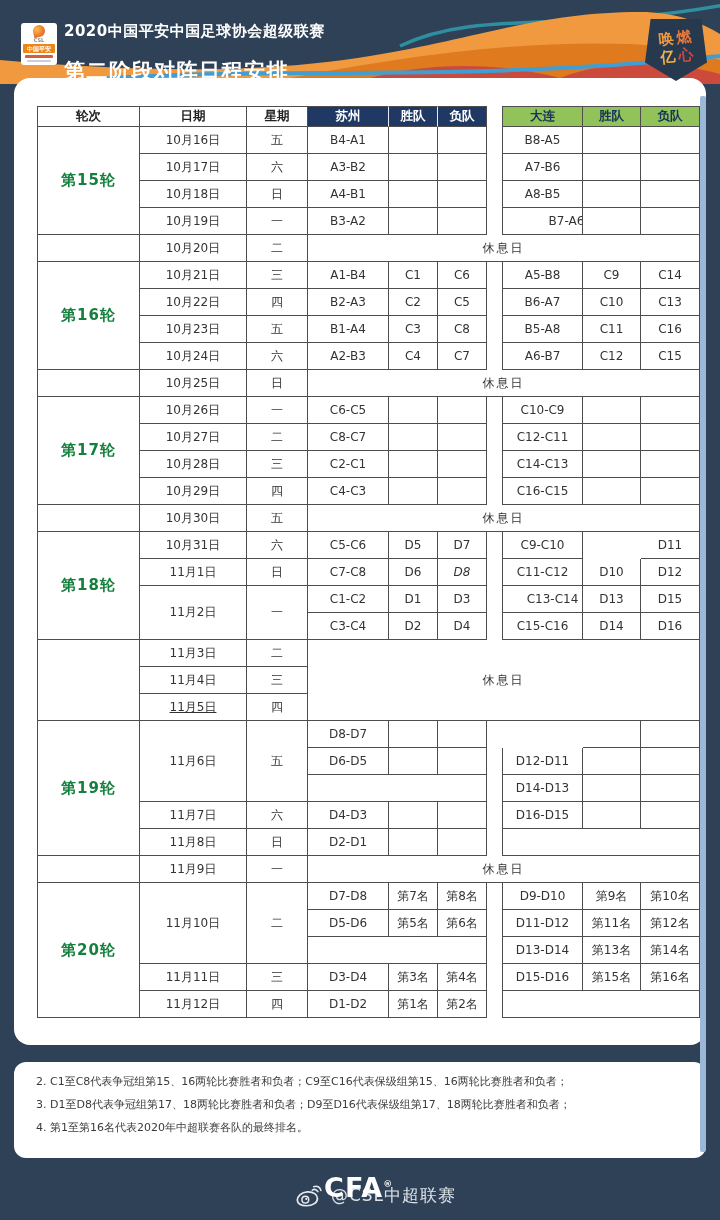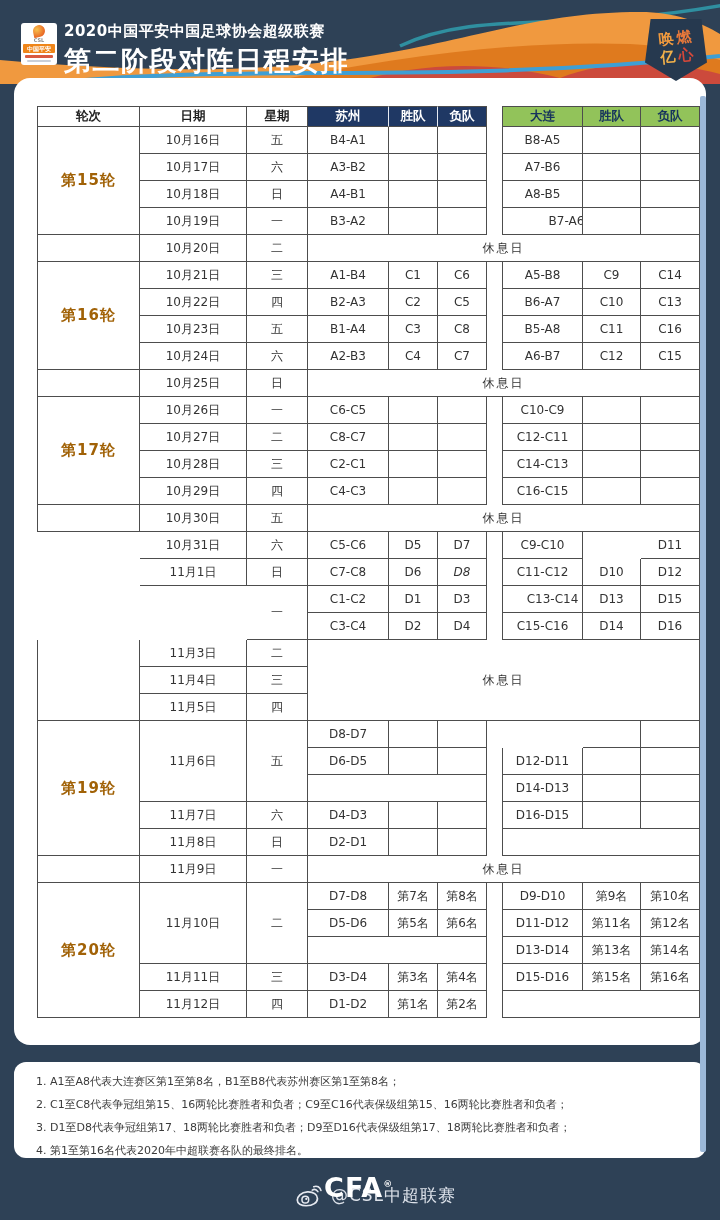--- a/index.html
+++ b/index.html
@@ -10,21 +10,21 @@
   .banner-art { position:absolute; left:0; top:0; width:720px; height:84px; }
   .logo-card { position:absolute; left:21px; top:23px; width:36px; height:42px; background:#fff; border-radius:3px;
                display:flex; flex-direction:column; align-items:center; padding-top:2px; z-index:3; }
   .flame { width:12px; height:12px; border-radius:50% 50% 50% 6%; background:radial-gradient(circle at 35% 35%, #f7c14d, #e96a27 70%); transform:rotate(-12deg); }
   .csl-txt { font-size:5px; font-weight:bold; color:#8b8b8b; line-height:6px; }
   .pa-banner { width:32px; background:#ef8519; color:#fff; font-size:6px; font-weight:bold; text-align:center; line-height:9px; margin-top:1px; border-radius:1px; }
   .logo-bar1 { width:28px; height:3px; background:#da5a40; margin-top:2px; border-radius:1px; }
   .logo-bar2 { width:24px; height:2px; background:#c9cfd8; margin-top:2px; border-radius:1px; }
   .titles { position:absolute; left:64px; top:22px; z-index:3; color:#fff; }
   .title1 { font-size:15px; font-weight:bold; letter-spacing:0.5px; }
-  .title2 { font-size:27px; font-weight:bold; letter-spacing:1.5px; margin-top:2px; }
+  .title2 { font-size:21px; font-weight:bold; letter-spacing:1.5px; margin-top:16px; }
   .campaign { position:absolute; left:645px; top:19px; width:62px; height:62px; z-index:3;
               background:#26394f; clip-path:polygon(9% 0%, 91% 0%, 100% 70%, 50% 100%, 0% 70%);
               display:flex; align-items:center; justify-content:center; }
   .campaign-grid { display:grid; grid-template-columns:18px 18px; grid-template-rows:18px 18px; transform:rotate(-6deg); margin-top:-6px; }
   .campaign-grid span { font-size:15px; font-weight:bold; display:flex; align-items:center; justify-content:center; }
   .bc0 { color:#f09a3e; } .bc1 { color:#e8793a; } .bc2 { color:#f0b04a; } .bc3 { color:#d4483a; }
 
   
   .main-card { position:absolute; left:14px; top:78px; width:692px; height:967px; background:#ffffff; border-radius:16px; z-index:2; }
   .edge-strip { position:absolute; left:700px; top:96px; width:6px; height:1056px; background:#9cb8d8; z-index:4; border-radius:2px; }
@@ -38,21 +38,21 @@
            grid-template-rows:21px repeat(33, 27px); }
   .cell { display:flex; align-items:center; justify-content:center; background:#fff;
           border-right:1px solid #4d4d4d; border-bottom:1px solid #4d4d4d;
           font-size:12px; color:#333; overflow:hidden; white-space:nowrap; }
   .b-l { border-left:1px solid #4d4d4d; }
   .b-t { border-top:1px solid #4d4d4d; }
   .hw { font-weight:bold; font-size:12.5px; color:#222; }
   .hn { background:#1f3864; color:#ffffff; font-weight:bold; font-size:12.5px; }
   .hn.wdiv { border-right-color:#e6eaf2; }
   .hg { background:#92c35a; color:#16335c; font-weight:bold; font-size:12.5px; }
-  .rd { font-size:15px; font-weight:600; color:#a16207; letter-spacing:1px; }
+  .rd { font-size:15px; font-weight:600; color:#15803d; letter-spacing:1px; }
   .rest { letter-spacing:2px; }
 
   
   .footer-row { position:absolute; left:16px; top:1184px; width:720px; display:flex; align-items:center; justify-content:center; gap:9px; z-index:2; }
   .weibo-handle { font-size:17px; color:#dde2ea; letter-spacing:1px; }
   .cfa-mark { position:absolute; left:50%; top:1172px; transform:translateX(-52%); z-index:3;
               font-size:27px; font-weight:800; color:#ffffff; letter-spacing:1px; }
   .cfa-mark sup { font-size:9px; font-weight:bold; }
 </style>
 </head>
@@ -207,56 +207,58 @@
         <div class="cell" style="grid-area: 15 / 4 / span 1 / span 1;">C4-C3</div>
         <div class="cell" style="grid-area: 15 / 5 / span 1 / span 1;"></div>
         <div class="cell" style="grid-area: 15 / 6 / span 1 / span 1;"></div>
         <div class="cell b-l" style="grid-area: 15 / 8 / span 1 / span 1;">C16-C15</div>
         <div class="cell" style="grid-area: 15 / 9 / span 1 / span 1;"></div>
         <div class="cell" style="grid-area: 15 / 10 / span 1 / span 1;"></div>
         <div class="cell b-l" style="grid-area: 16 / 1 / span 1 / span 1;"></div>
         <div class="cell" style="grid-area: 16 / 2 / span 1 / span 1;">10月30日</div>
         <div class="cell" style="grid-area: 16 / 3 / span 1 / span 1;">五</div>
         <div class="cell rest" style="grid-area: 16 / 4 / span 1 / span 7;">休息日</div>
+        <div class="cell rd b-l" style="grid-area: 17 / 1 / span 4 / span 1;">第18轮</div>
         <div class="cell" style="grid-area: 17 / 2 / span 1 / span 1;">10月31日</div>
         <div class="cell" style="grid-area: 17 / 3 / span 1 / span 1;">六</div>
         <div class="cell" style="grid-area: 17 / 4 / span 1 / span 1;">C5-C6</div>
         <div class="cell" style="grid-area: 17 / 5 / span 1 / span 1;">D5</div>
         <div class="cell" style="grid-area: 17 / 6 / span 1 / span 1; text-align: center;">D7</div>
         <div class="cell b-l" style="grid-area: 17 / 8 / span 1 / span 1;">C9-C10</div>
         <div class="cell" style="grid-area: 17 / 9 / span 1 / span 1; margin-top: 44px;">D9</div>
         <div class="cell" style="grid-area: 17 / 10 / span 1 / span 1;">D11</div>
         <div class="cell" style="grid-area: 18 / 2 / span 1 / span 1;">11月1日</div>
         <div class="cell" style="grid-area: 18 / 3 / span 1 / span 1;">日</div>
         <div class="cell" style="grid-area: 18 / 4 / span 1 / span 1;">C7-C8</div>
         <div class="cell" style="grid-area: 18 / 5 / span 1 / span 1;">D6</div>
         <div class="cell" style="grid-area: 18 / 6 / span 1 / span 1; font-style: italic;">D8</div>
         <div class="cell b-l" style="grid-area: 18 / 8 / span 1 / span 1;">C11-C12</div>
         <div class="cell" style="grid-area: 18 / 9 / span 1 / span 1;">D10</div>
         <div class="cell" style="grid-area: 18 / 10 / span 1 / span 1;">D12</div>
+        <div class="cell" style="grid-area: 19 / 2 / span 2 / span 1;">11月2日</div>
         <div class="cell" style="grid-area: 19 / 3 / span 2 / span 1;">一</div>
         <div class="cell" style="grid-area: 19 / 4 / span 1 / span 1;">C1-C2</div>
         <div class="cell" style="grid-area: 19 / 5 / span 1 / span 1;">D1</div>
         <div class="cell" style="grid-area: 19 / 6 / span 1 / span 1;">D3</div>
         <div class="cell b-l" style="grid-area: 19 / 8 / span 1 / span 1; padding-left: 20px;">C13-C14</div>
         <div class="cell" style="grid-area: 19 / 9 / span 1 / span 1;">D13</div>
         <div class="cell" style="grid-area: 19 / 10 / span 1 / span 1;">D15</div>
         <div class="cell" style="grid-area: 20 / 4 / span 1 / span 1;">C3-C4</div>
         <div class="cell" style="grid-area: 20 / 5 / span 1 / span 1;">D2</div>
         <div class="cell" style="grid-area: 20 / 6 / span 1 / span 1;">D4</div>
         <div class="cell b-l" style="grid-area: 20 / 8 / span 1 / span 1;">C15-C16</div>
         <div class="cell" style="grid-area: 20 / 9 / span 1 / span 1;">D14</div>
         <div class="cell" style="grid-area: 20 / 10 / span 1 / span 1;">D16</div>
         <div class="cell b-l" style="grid-area: 21 / 1 / span 3 / span 1;"></div>
         <div class="cell" style="grid-area: 21 / 2 / span 1 / span 1;">11月3日</div>
         <div class="cell" style="grid-area: 21 / 3 / span 1 / span 1;">二</div>
         <div class="cell rest" style="grid-area: 21 / 4 / span 3 / span 7;">休息日</div>
         <div class="cell" style="grid-area: 22 / 2 / span 1 / span 1;">11月4日</div>
         <div class="cell" style="grid-area: 22 / 3 / span 1 / span 1;">三</div>
-        <div class="cell" style="grid-area: 23 / 2 / span 1 / span 1;">11月5日</div>
+        <div class="cell" style="grid-area: 23 / 2 / span 1 / span 1; text-decoration: underline;">11月5日</div>
         <div class="cell" style="grid-area: 23 / 3 / span 1 / span 1;">四</div>
         <div class="cell rd b-l" style="grid-area: 24 / 1 / span 5 / span 1;">第19轮</div>
         <div class="cell" style="grid-area: 24 / 2 / span 3 / span 1;">11月6日</div>
         <div class="cell" style="grid-area: 24 / 3 / span 3 / span 1;">五</div>
         <div class="cell" style="grid-area: 24 / 4 / span 1 / span 1;">D8-D7</div>
         <div class="cell" style="grid-area: 24 / 5 / span 1 / span 1;"></div>
         <div class="cell" style="grid-area: 24 / 6 / span 1 / span 1;"></div>
         <div class="cell b-l" style="grid-area: 24 / 8 / span 1 / span 1; margin-top: 28px;">D10-D9</div>
         <div class="cell" style="grid-area: 24 / 9 / span 1 / span 1;"></div>
         <div class="cell" style="grid-area: 24 / 10 / span 1 / span 1;"></div>
@@ -321,21 +323,20 @@
         <div class="cell" style="grid-area: 34 / 5 / span 1 / span 1;">第1名</div>
         <div class="cell" style="grid-area: 34 / 6 / span 1 / span 1;">第2名</div>
         <div class="cell b-l" style="grid-area: 34 / 8 / span 1 / span 3;"></div>
       </div>
   </div>
 
   <div class="edge-strip"></div>
 
   <div class="notes-card">
     <div>
-        <div class="note">1. A1至A8代表大连赛区第1至第8名，B1至B8代表苏州赛区第1至第8名；</div>
         <div class="note">2. C1至C8代表争冠组第15、16两轮比赛胜者和负者；C9至C16代表保级组第15、16两轮比赛胜者和负者；</div>
         <div class="note">3. D1至D8代表争冠组第17、18两轮比赛胜者和负者；D9至D16代表保级组第17、18两轮比赛胜者和负者；</div>
         <div class="note">4. 第1至第16名代表2020年中超联赛各队的最终排名。</div>
       </div>
   </div>
 
   <div class="footer-row">
     <svg width="26" height="22" viewBox="0 0 24 20">
       <path d="M10.5 6.2 C4.5 6.4 1.2 10.8 1.2 13.8 c0 3.2 3.4 5.2 8.3 5.2 c6.2 0 10.3-3 10.3-6.8 c0-3.4-3.6-6.3-9.3-6z" fill="none" stroke="#e6e9f0" stroke-width="1.6"></path>
       <circle cx="8.6" cy="13.4" r="3.1" fill="none" stroke="#e6e9f0" stroke-width="1.4"></circle>

